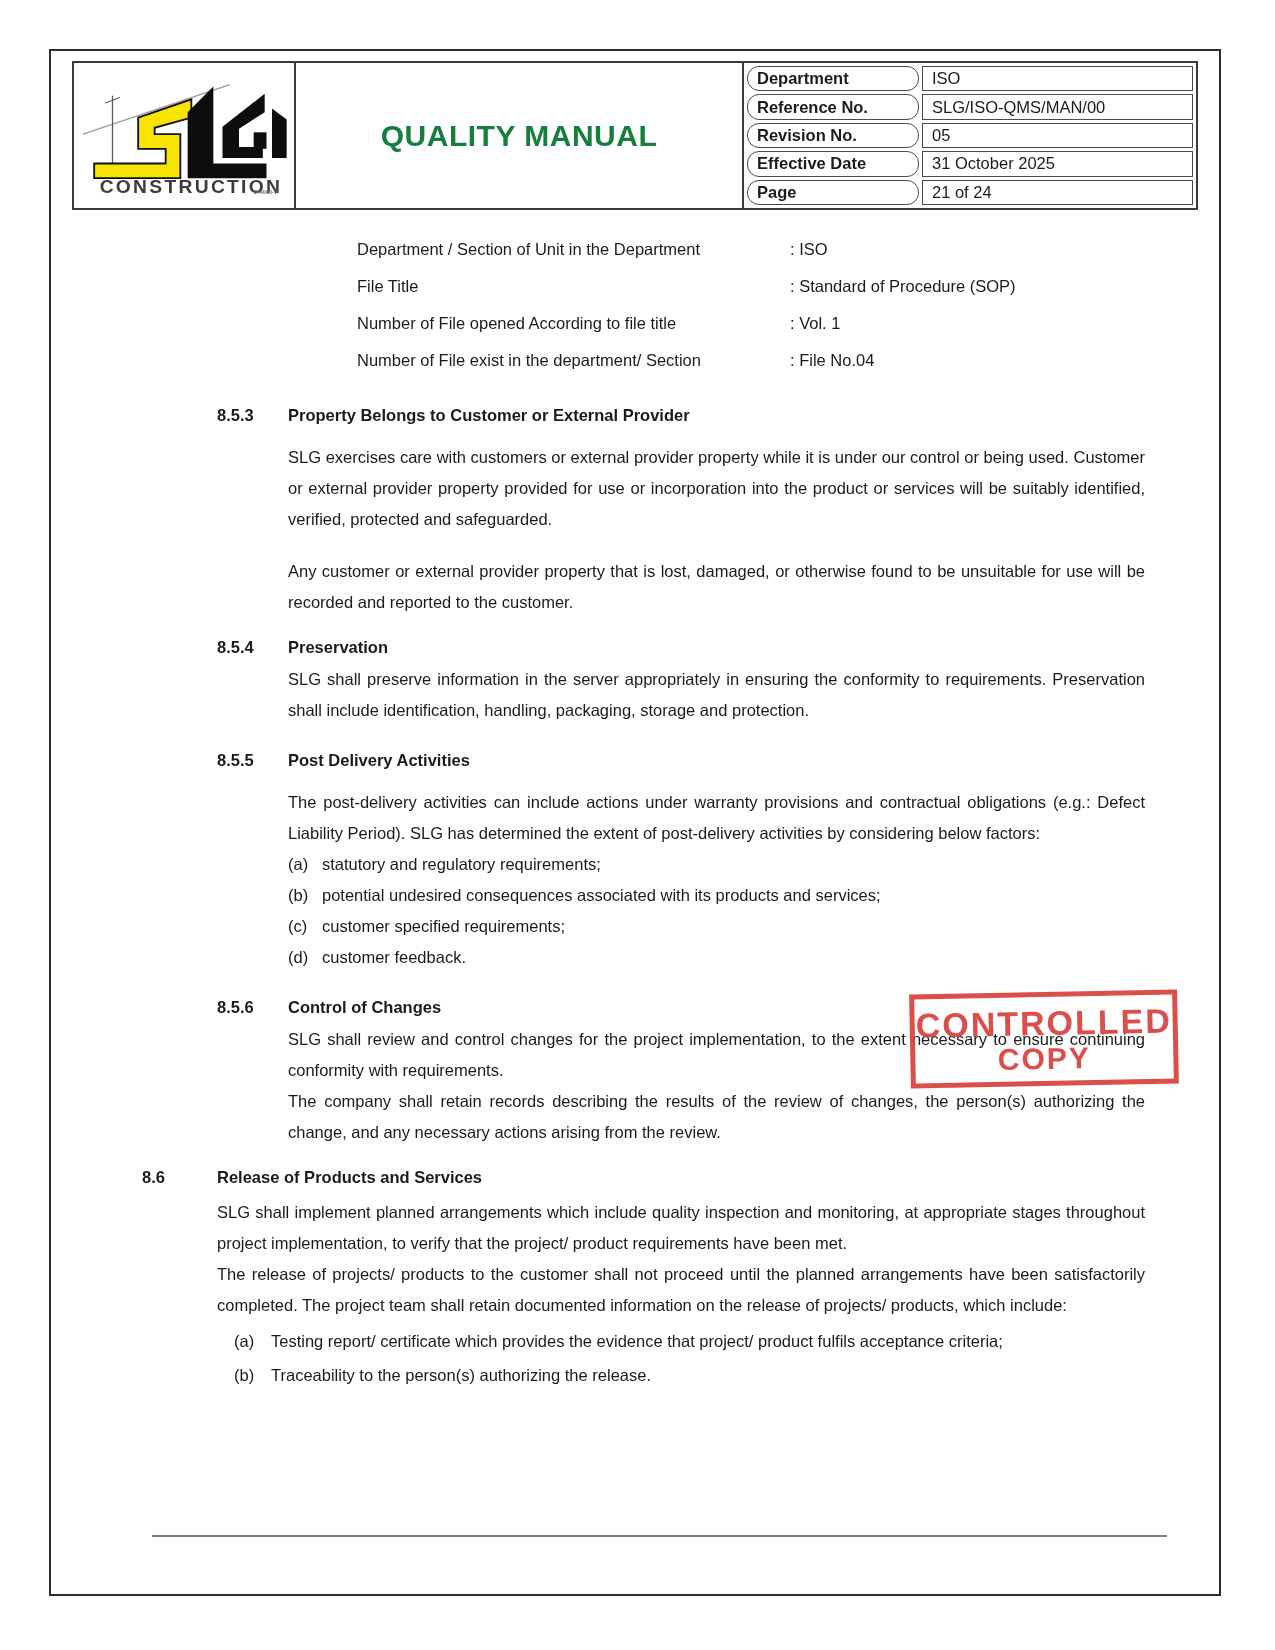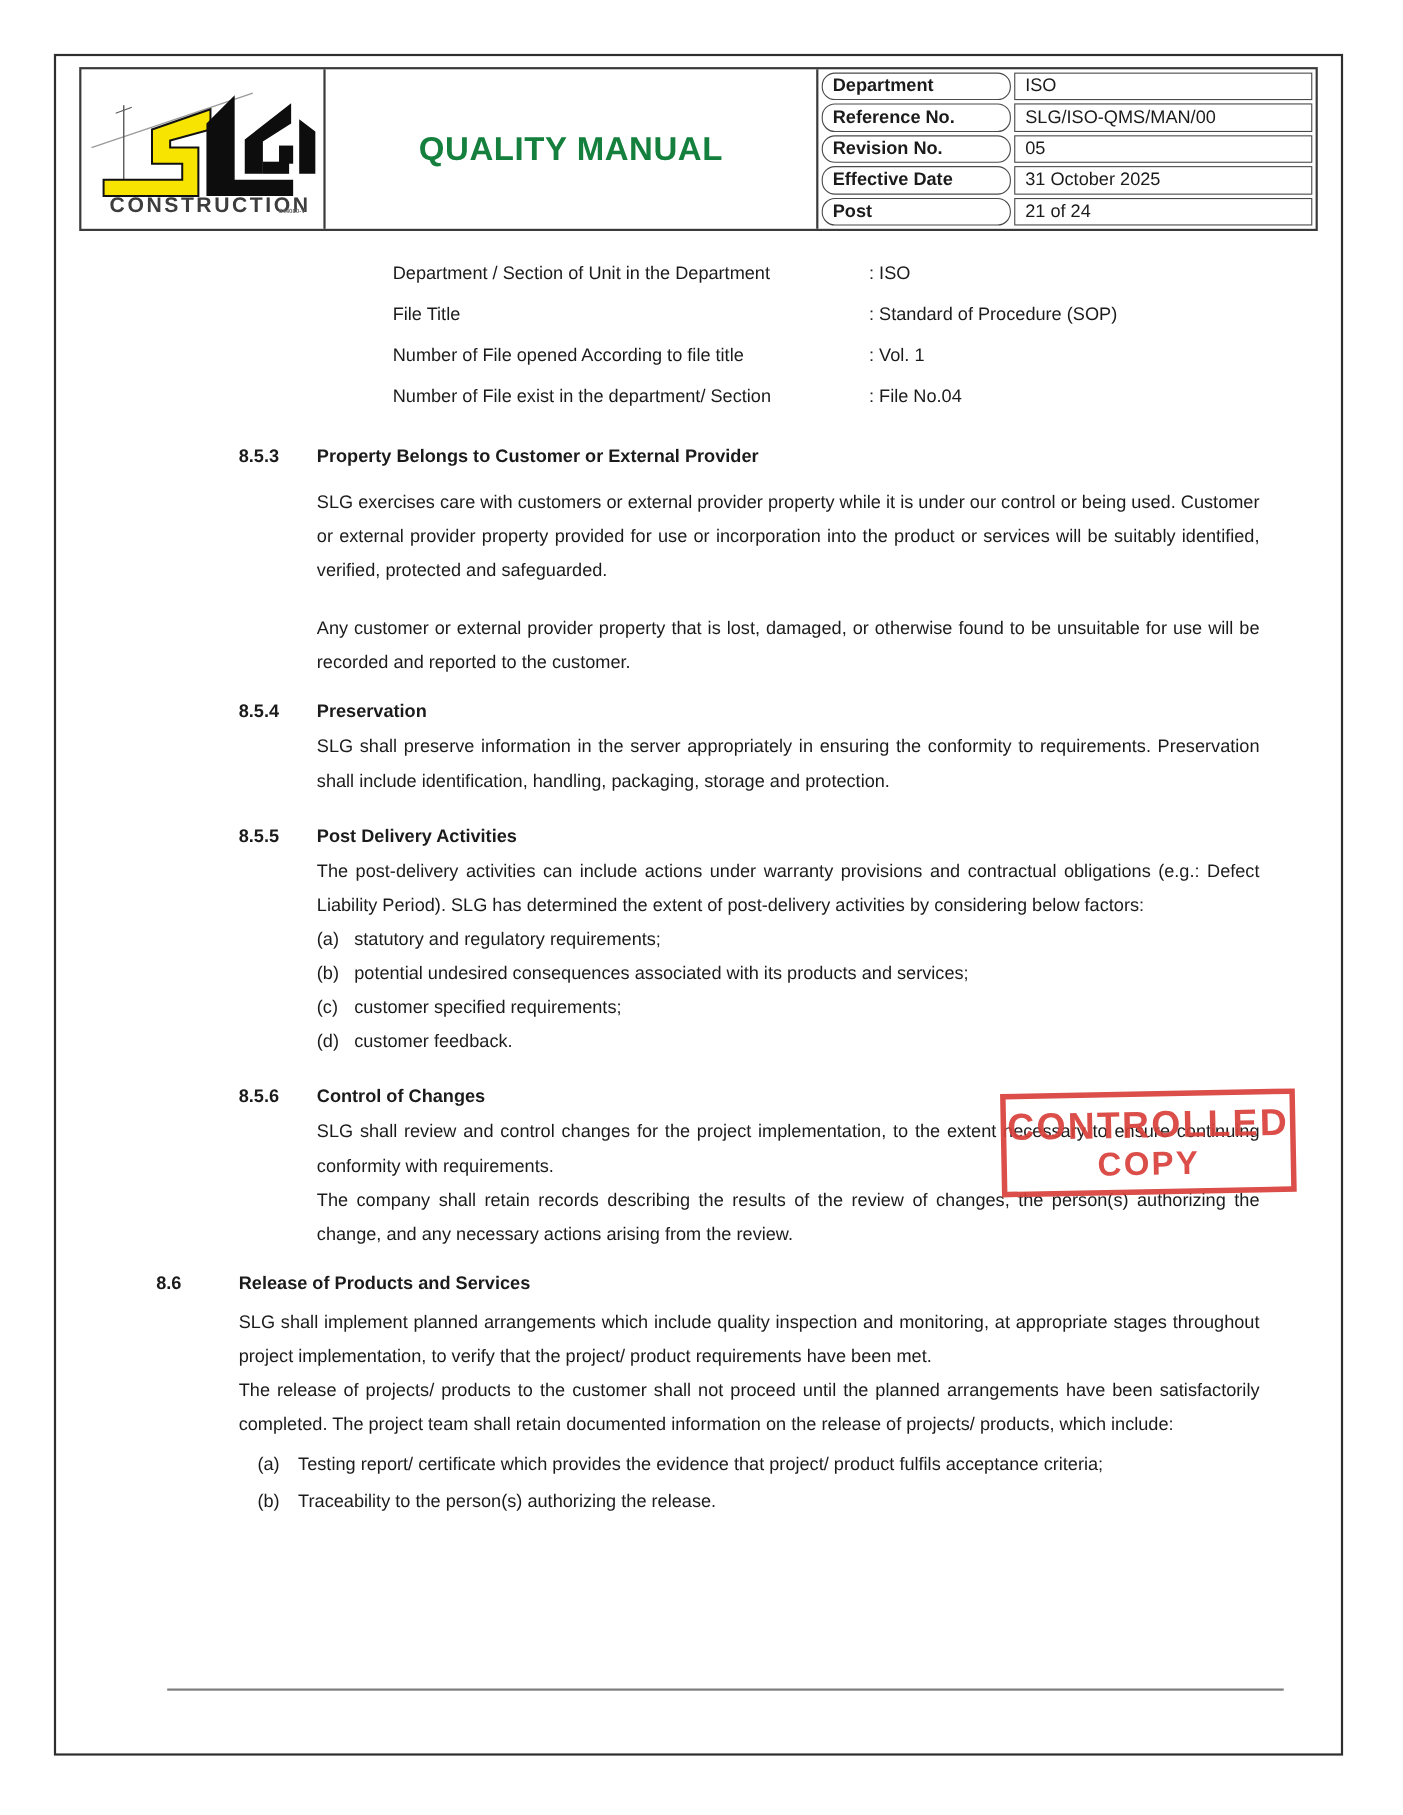--- a/index.html
+++ b/index.html
@@ -93,21 +93,21 @@
         </tr>
         <tr>
           <td class="meta-label">Revision No.</td>
           <td>05</td>
         </tr>
         <tr>
           <td class="meta-label">Effective Date</td>
           <td>31 October 2025</td>
         </tr>
         <tr>
-          <td class="meta-label">Post</td>
+          <td class="meta-label">Page</td>
           <td>21 of 24</td>
         </tr>
       </tbody>
         </table>
     </div>
   </div>
 
   <div class="file-info">
     <div class="fi-row">
       <div class="fi-label">Department / Section of Unit in the Department</div>
@@ -144,21 +144,21 @@
         <div class="sec-title">Preservation</div>
       </div>
       <div class="para" style="margin-top:7px;">SLG shall preserve information in the server appropriately in ensuring the conformity to requirements. Preservation shall include identification, handling, packaging, storage and protection.</div>
     </div>
 
     <div class="sec" style="margin-top:25px;">
       <div class="sec-head">
         <div class="sec-num">8.5.5</div>
         <div class="sec-title">Post Delivery Activities</div>
       </div>
-      <div class="para" style="margin-top:7px;">The post-delivery activities can include actions under warranty provisions and contractual obligations (e.g.: Defect Liability Period). SLG has determined the extent of post-delivery activities by considering below factors:</div>
+      <div class="para" style="margin-top:17px;">The post-delivery activities can include actions under warranty provisions and contractual obligations (e.g.: Defect Liability Period). SLG has determined the extent of post-delivery activities by considering below factors:</div>
       <div class="list">
         <div class="li">
           <div class="m">(a)</div>
           <div>statutory and regulatory requirements;</div>
         </div>
         <div class="li">
           <div class="m">(b)</div>
           <div>potential undesired consequences associated with its products and services;</div>
         </div>
         <div class="li">

